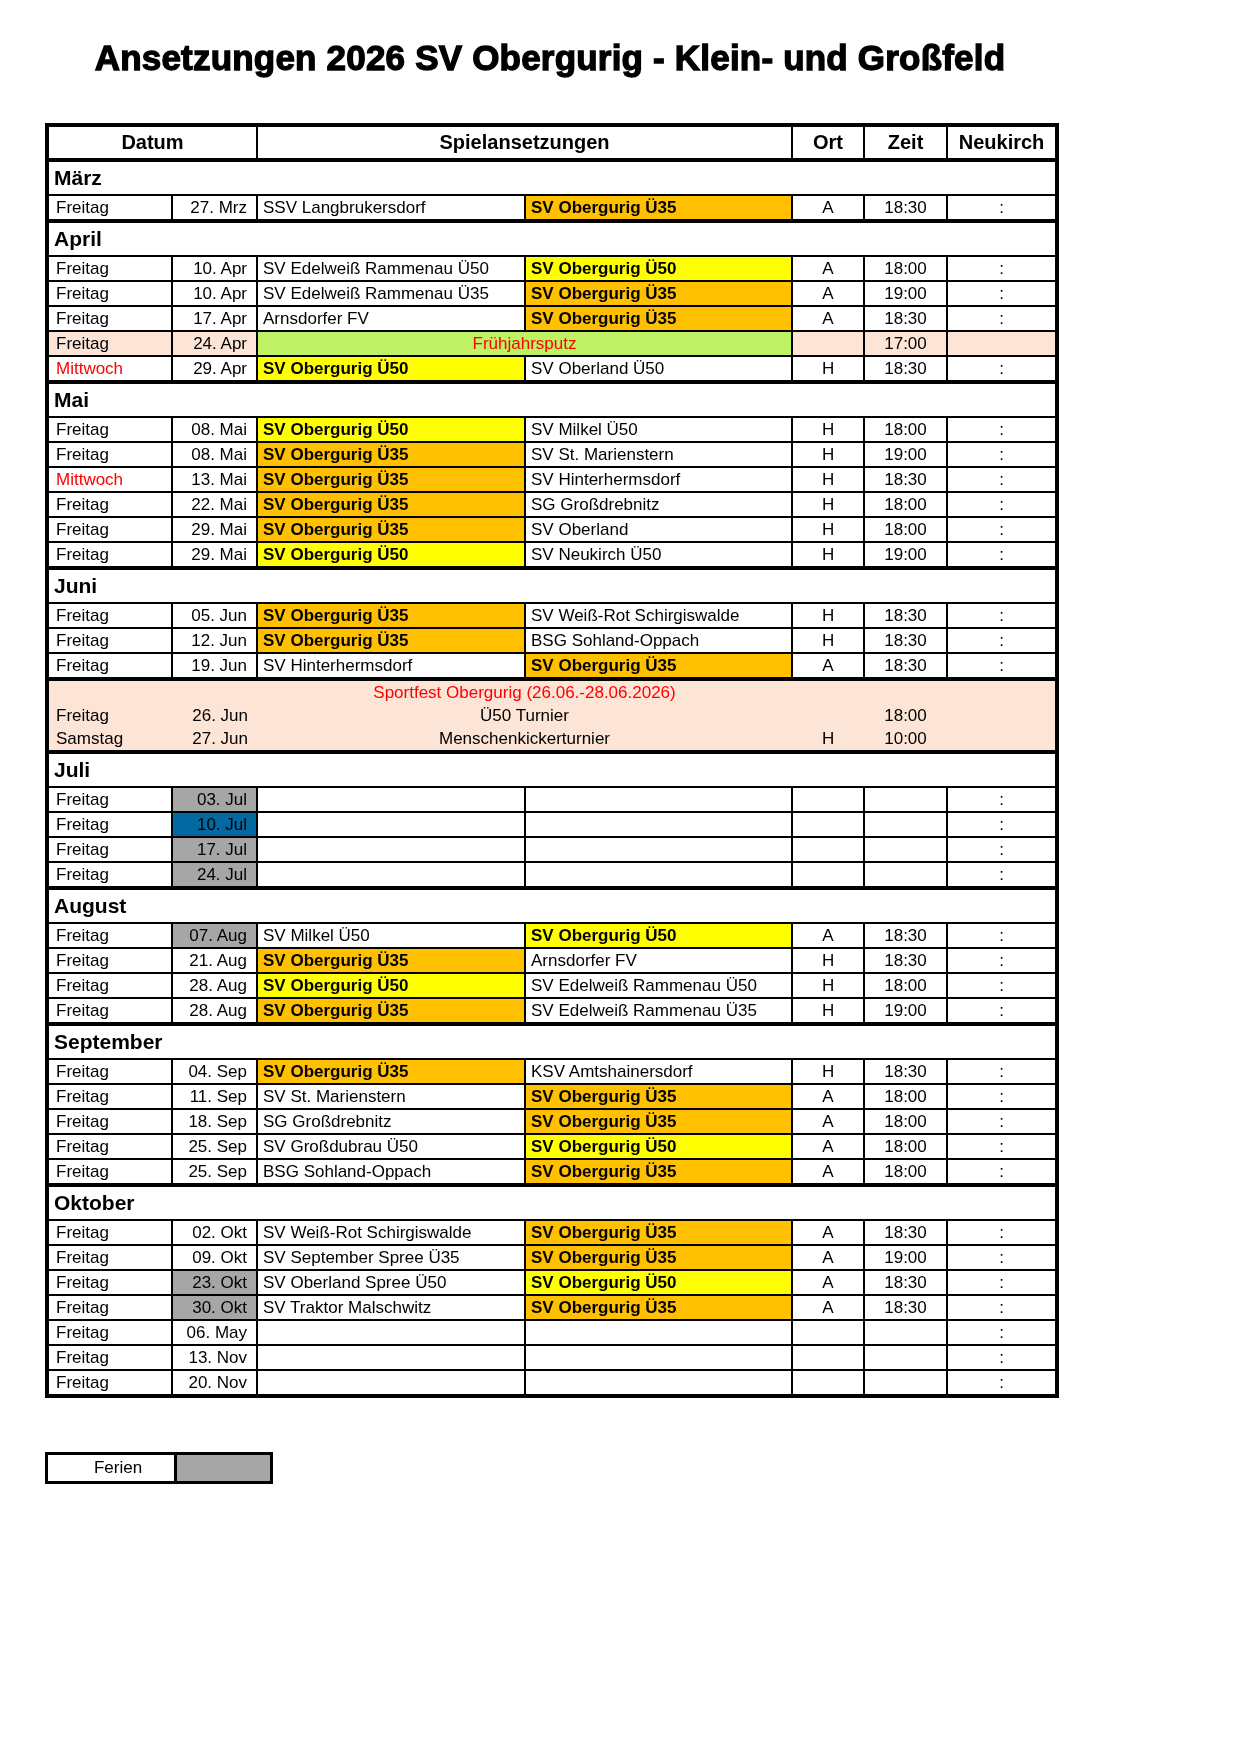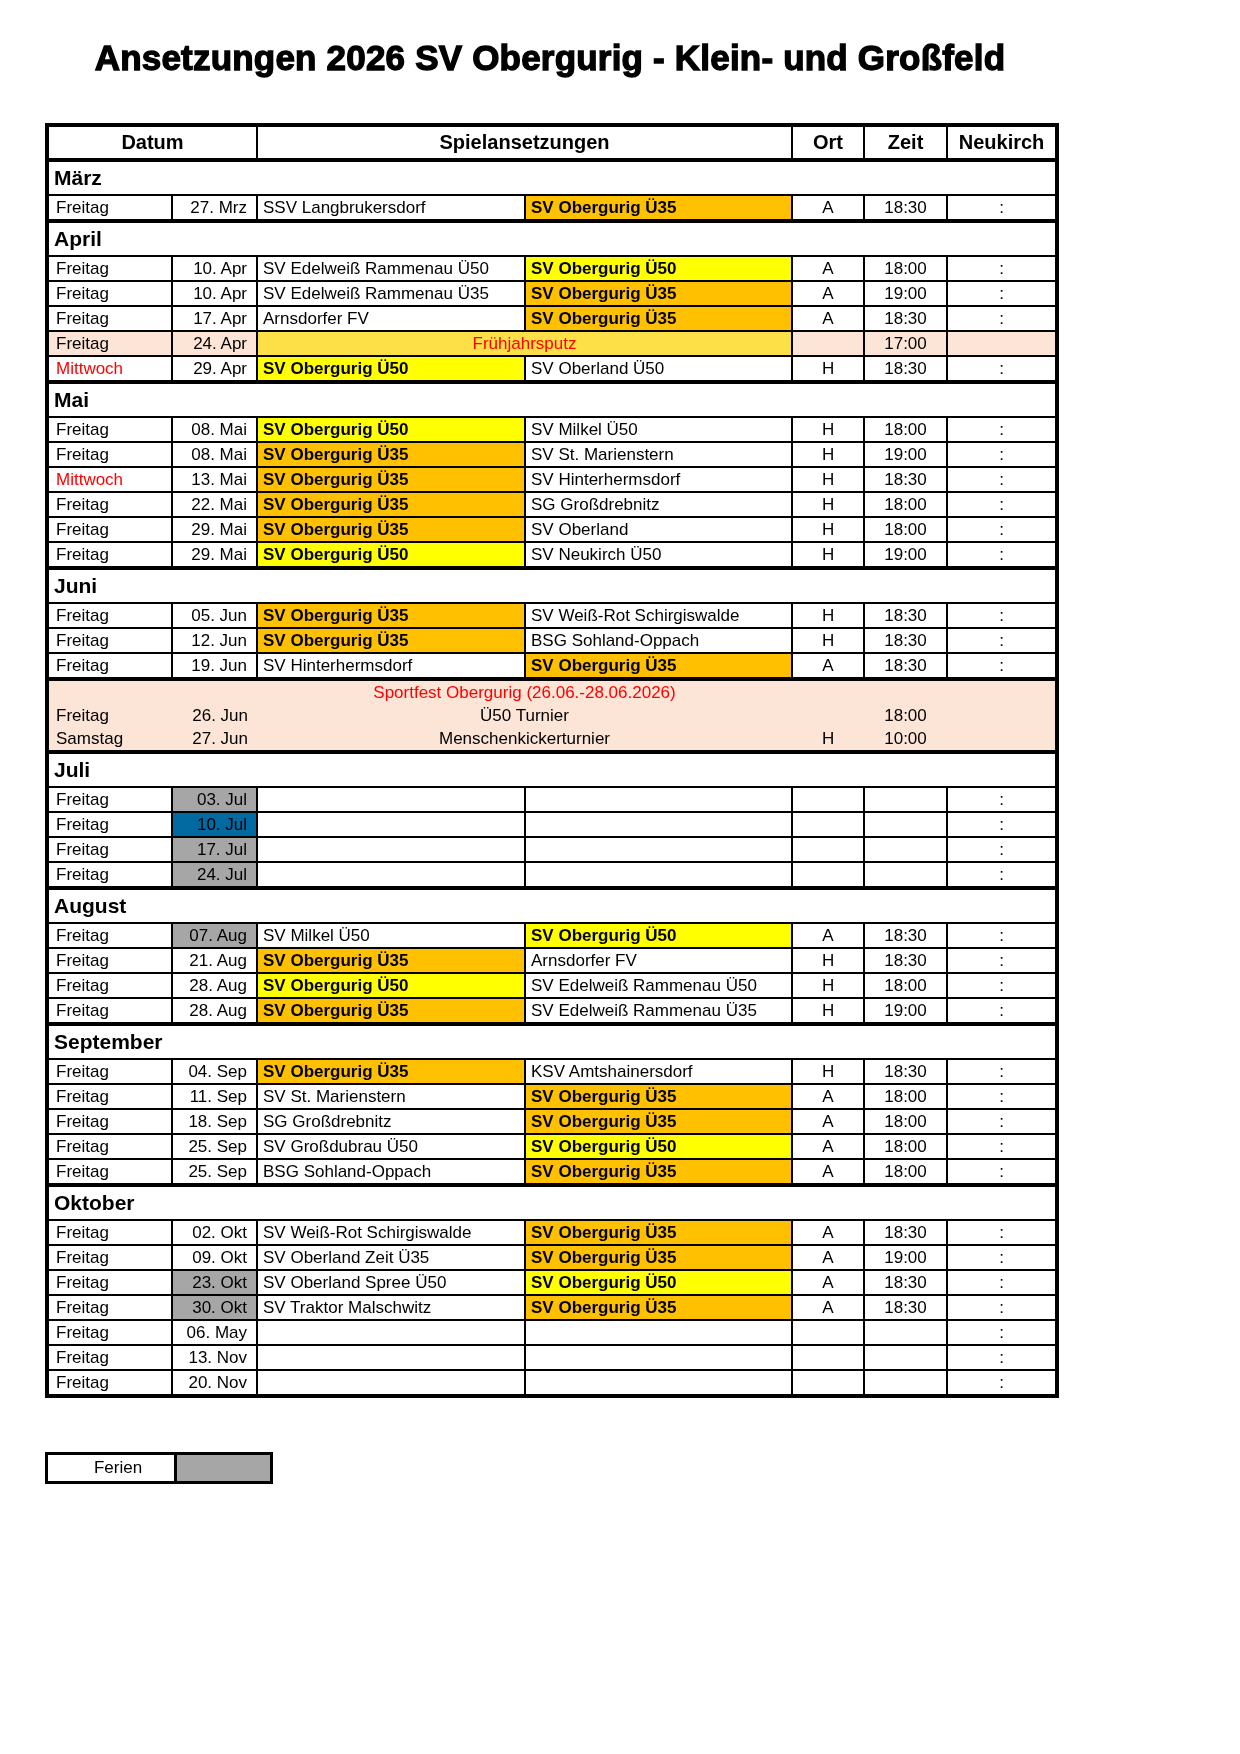--- a/index.html
+++ b/index.html
@@ -115,21 +115,21 @@
           <td class="date">17. Apr</td>
           <td class="team">Arnsdorfer FV</td>
           <td class="team hl" style="background: rgb(255, 192, 0);">SV Obergurig Ü35</td>
           <td class="center">A</td>
           <td class="center">18:30</td>
           <td class="center">:</td>
         </tr>
         <tr>
           <td class="day" style="background: rgb(252, 228, 214);">Freitag</td>
           <td class="date" style="background: rgb(252, 228, 214);">24. Apr</td>
-          <td class="center red" colspan="2" style="background: #fde047;">Frühjahrsputz</td>
+          <td class="center red" colspan="2" style="background: #bef264;">Frühjahrsputz</td>
           <td class="center" style="background: rgb(252, 228, 214);"></td>
           <td class="center" style="background: rgb(252, 228, 214);">17:00</td>
           <td class="center" style="background: rgb(252, 228, 214);"></td>
         </tr>
         <tr>
           <td class="day red">Mittwoch</td>
           <td class="date">29. Apr</td>
           <td class="team hl" style="background: rgb(255, 255, 0);">SV Obergurig Ü50</td>
           <td class="team">SV Oberland Ü50</td>
           <td class="center">H</td>
@@ -381,21 +381,21 @@
           <td class="date">02. Okt</td>
           <td class="team">SV Weiß-Rot Schirgiswalde</td>
           <td class="team hl" style="background: rgb(255, 192, 0);">SV Obergurig Ü35</td>
           <td class="center">A</td>
           <td class="center">18:30</td>
           <td class="center">:</td>
         </tr>
         <tr>
           <td class="day">Freitag</td>
           <td class="date">09. Okt</td>
-          <td class="team">SV Oberland Zeit Ü35</td>
+          <td class="team">SV September Spree Ü35</td>
           <td class="team hl" style="background: rgb(255, 192, 0);">SV Obergurig Ü35</td>
           <td class="center">A</td>
           <td class="center">19:00</td>
           <td class="center">:</td>
         </tr>
         <tr>
           <td class="day">Freitag</td>
           <td class="date" style="background: rgb(166, 166, 166);">23. Okt</td>
           <td class="team">SV Oberland Spree Ü50</td>
           <td class="team hl" style="background: rgb(255, 255, 0);">SV Obergurig Ü50</td>

